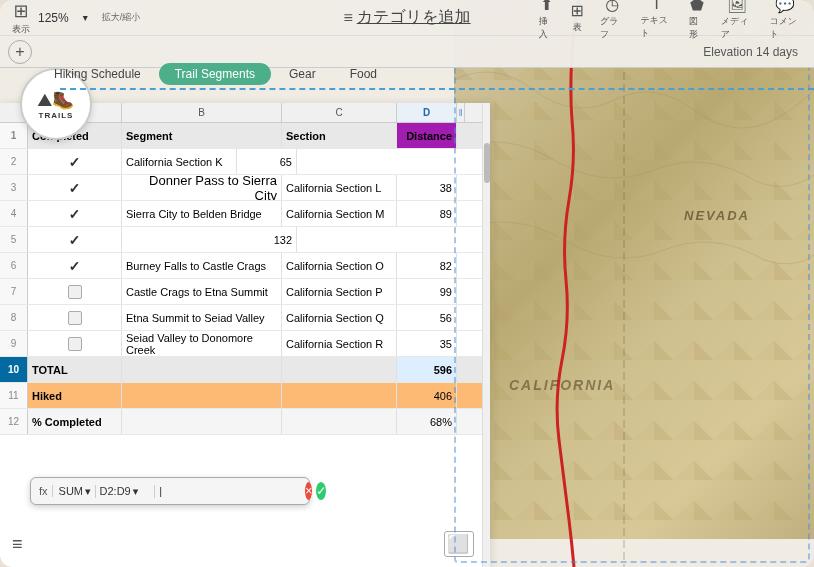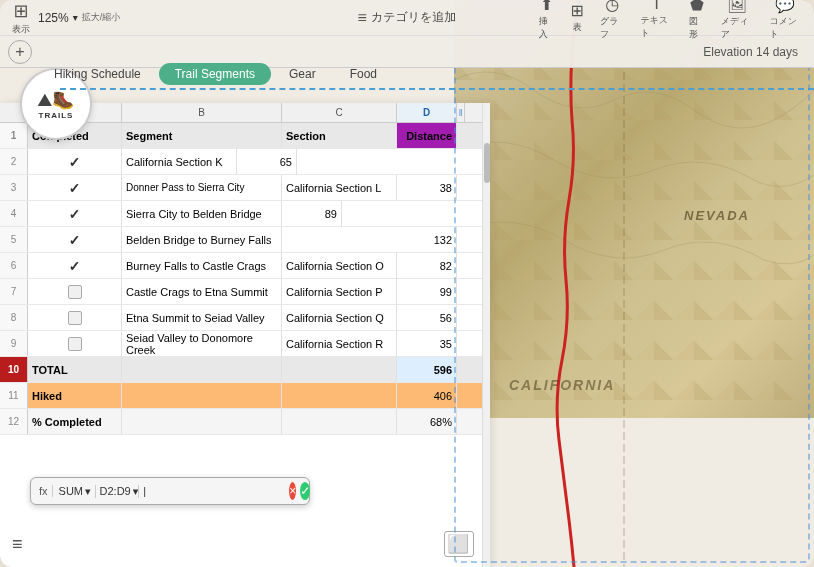--- a/index.html
+++ b/index.html
@@ -21,21 +21,21 @@
       overflow: hidden;
       position: relative;
     }
 
     
     .map-bg {
       position: absolute;
       right: 0;
       top: 0;
       width: 360px;
-      height: 418px;
+      height: 539px;
       background: linear-gradient(135deg, #d4c9a8 0%, #c8b98a 20%, #b8a870 40%, #cfc090 60%, #d8c898 80%, #c0b080 100%);
       z-index: 0;
     }
 
     .map-bg::before {
       content: '';
       position: absolute;
       top: 0; left: 0; right: 0; bottom: 0;
       background:
         linear-gradient(45deg, rgba(180,160,100,0.3) 25%, transparent 25%),
@@ -77,21 +77,21 @@
     .toolbar-left {
       display: flex;
       align-items: center;
       gap: 8px;
       flex: 1;
     }
 
     .zoom-control {
       display: flex;
       align-items: center;
-      gap: 4px;
+      gap: 14px;
       font-size: 12px;
       color: #333;
       cursor: pointer;
     }
 
     .toolbar-center {
       flex: 1;
       display: flex;
       justify-content: center;
     }
@@ -304,21 +304,21 @@
       display: flex;
       align-items: center;
       justify-content: center;
       font-size: 10px;
       color: #888;
       border-right: 1px solid #ccc;
       background: #f8f8f8;
     }
 
     .row-num.active-row {
-      background: #b91c1c;
+      background: #0369a1;
       color: white;
     }
 
     .cell {
       display: flex;
       align-items: center;
       border-right: 1px solid #e0e0e0;
       font-size: 11px;
       padding: 0 4px;
       overflow: hidden;
@@ -393,21 +393,21 @@
       padding-right: 4px;
     }
 
     .formula-range {
       font-size: 11px;
       color: #333;
       display: flex;
       align-items: center;
       gap: 2px;
       border-right: 1px solid #ccc;
-      padding-right: 0;
+      padding-right: 16px;
     }
 
     .formula-input {
       flex: 1;
       font-size: 11px;
       color: #333;
       border: none;
       background: transparent;
       outline: none;
     }
@@ -520,21 +520,21 @@
         </div>
         <div class="zoom-control">
           <span style="font-size:12px;font-weight:500;">125%</span>
           <span style="font-size:10px;">▾</span>
           <div style="font-size:9px;color:#666;">拡大/縮小</div>
         </div>
       </div>
       <div class="toolbar-center">
         <div class="add-category-btn">
           <span style="font-size:16px;color:#555;">≡</span>
-          <span style="font-size:12px;color:#444;">カテゴリを追加</span>
+          <span style="font-size:16px;color:#444;text-decoration:underline;">カテゴリを追加</span>
         </div>
       </div>
       <div class="toolbar-right">
         <div class="toolbar-icon-item">
           <span class="icon-symbol" style="font-size:16px;">⬆</span>
           <span class="icon-label">挿入</span>
         </div>
         <div class="toolbar-icon-item">
           <span class="icon-symbol" style="font-size:16px;">⊞</span>
           <span class="icon-label">表</span>
@@ -609,38 +609,38 @@
               <span class="checkmark">✓</span>
             </div>
       <div class="cell cell-c" style="font-size:11px;">California Section K</div>
       <div class="cell cell-d">65</div>
     </div>
           <div class="data-row">
       <div class="row-num">3</div>
       <div class="cell cell-a" style="justify-content:center;">
               <span class="checkmark">✓</span>
             </div>
-      <div class="cell cell-b" style="font-size:10px;text-align:right;">Donner Pass to Sierra City</div>
+      <div class="cell cell-b" style="font-size:13px;text-align:right;">Donner Pass to Sierra City</div>
       <div class="cell cell-c" style="font-size:11px;">California Section L</div>
       <div class="cell cell-d">38</div>
     </div>
           <div class="data-row">
       <div class="row-num">4</div>
       <div class="cell cell-a" style="justify-content:center;">
               <span class="checkmark">✓</span>
             </div>
       <div class="cell cell-b" style="font-size:11px;">Sierra City to Belden Bridge</div>
+      <div class="cell cell-c" style="font-size:11px;">California Section M</div>
       <div class="cell cell-d">89</div>
     </div>
           <div class="data-row">
       <div class="row-num">5</div>
       <div class="cell cell-a" style="justify-content:center;">
               <span class="checkmark">✓</span>
             </div>
-      <div class="cell cell-b" style="font-size:11px;">Belden Bridge to Burney Falls</div>
       <div class="cell cell-c" style="font-size:11px;margin-top:44px;">California Section N</div>
       <div class="cell cell-d">132</div>
     </div>
           <div class="data-row">
       <div class="row-num">6</div>
       <div class="cell cell-a" style="justify-content:center;">
               <span class="checkmark">✓</span>
             </div>
       <div class="cell cell-b" style="font-size:11px;">Burney Falls to Castle Crags</div>
       <div class="cell cell-c" style="font-size:11px;">California Section O</div>

